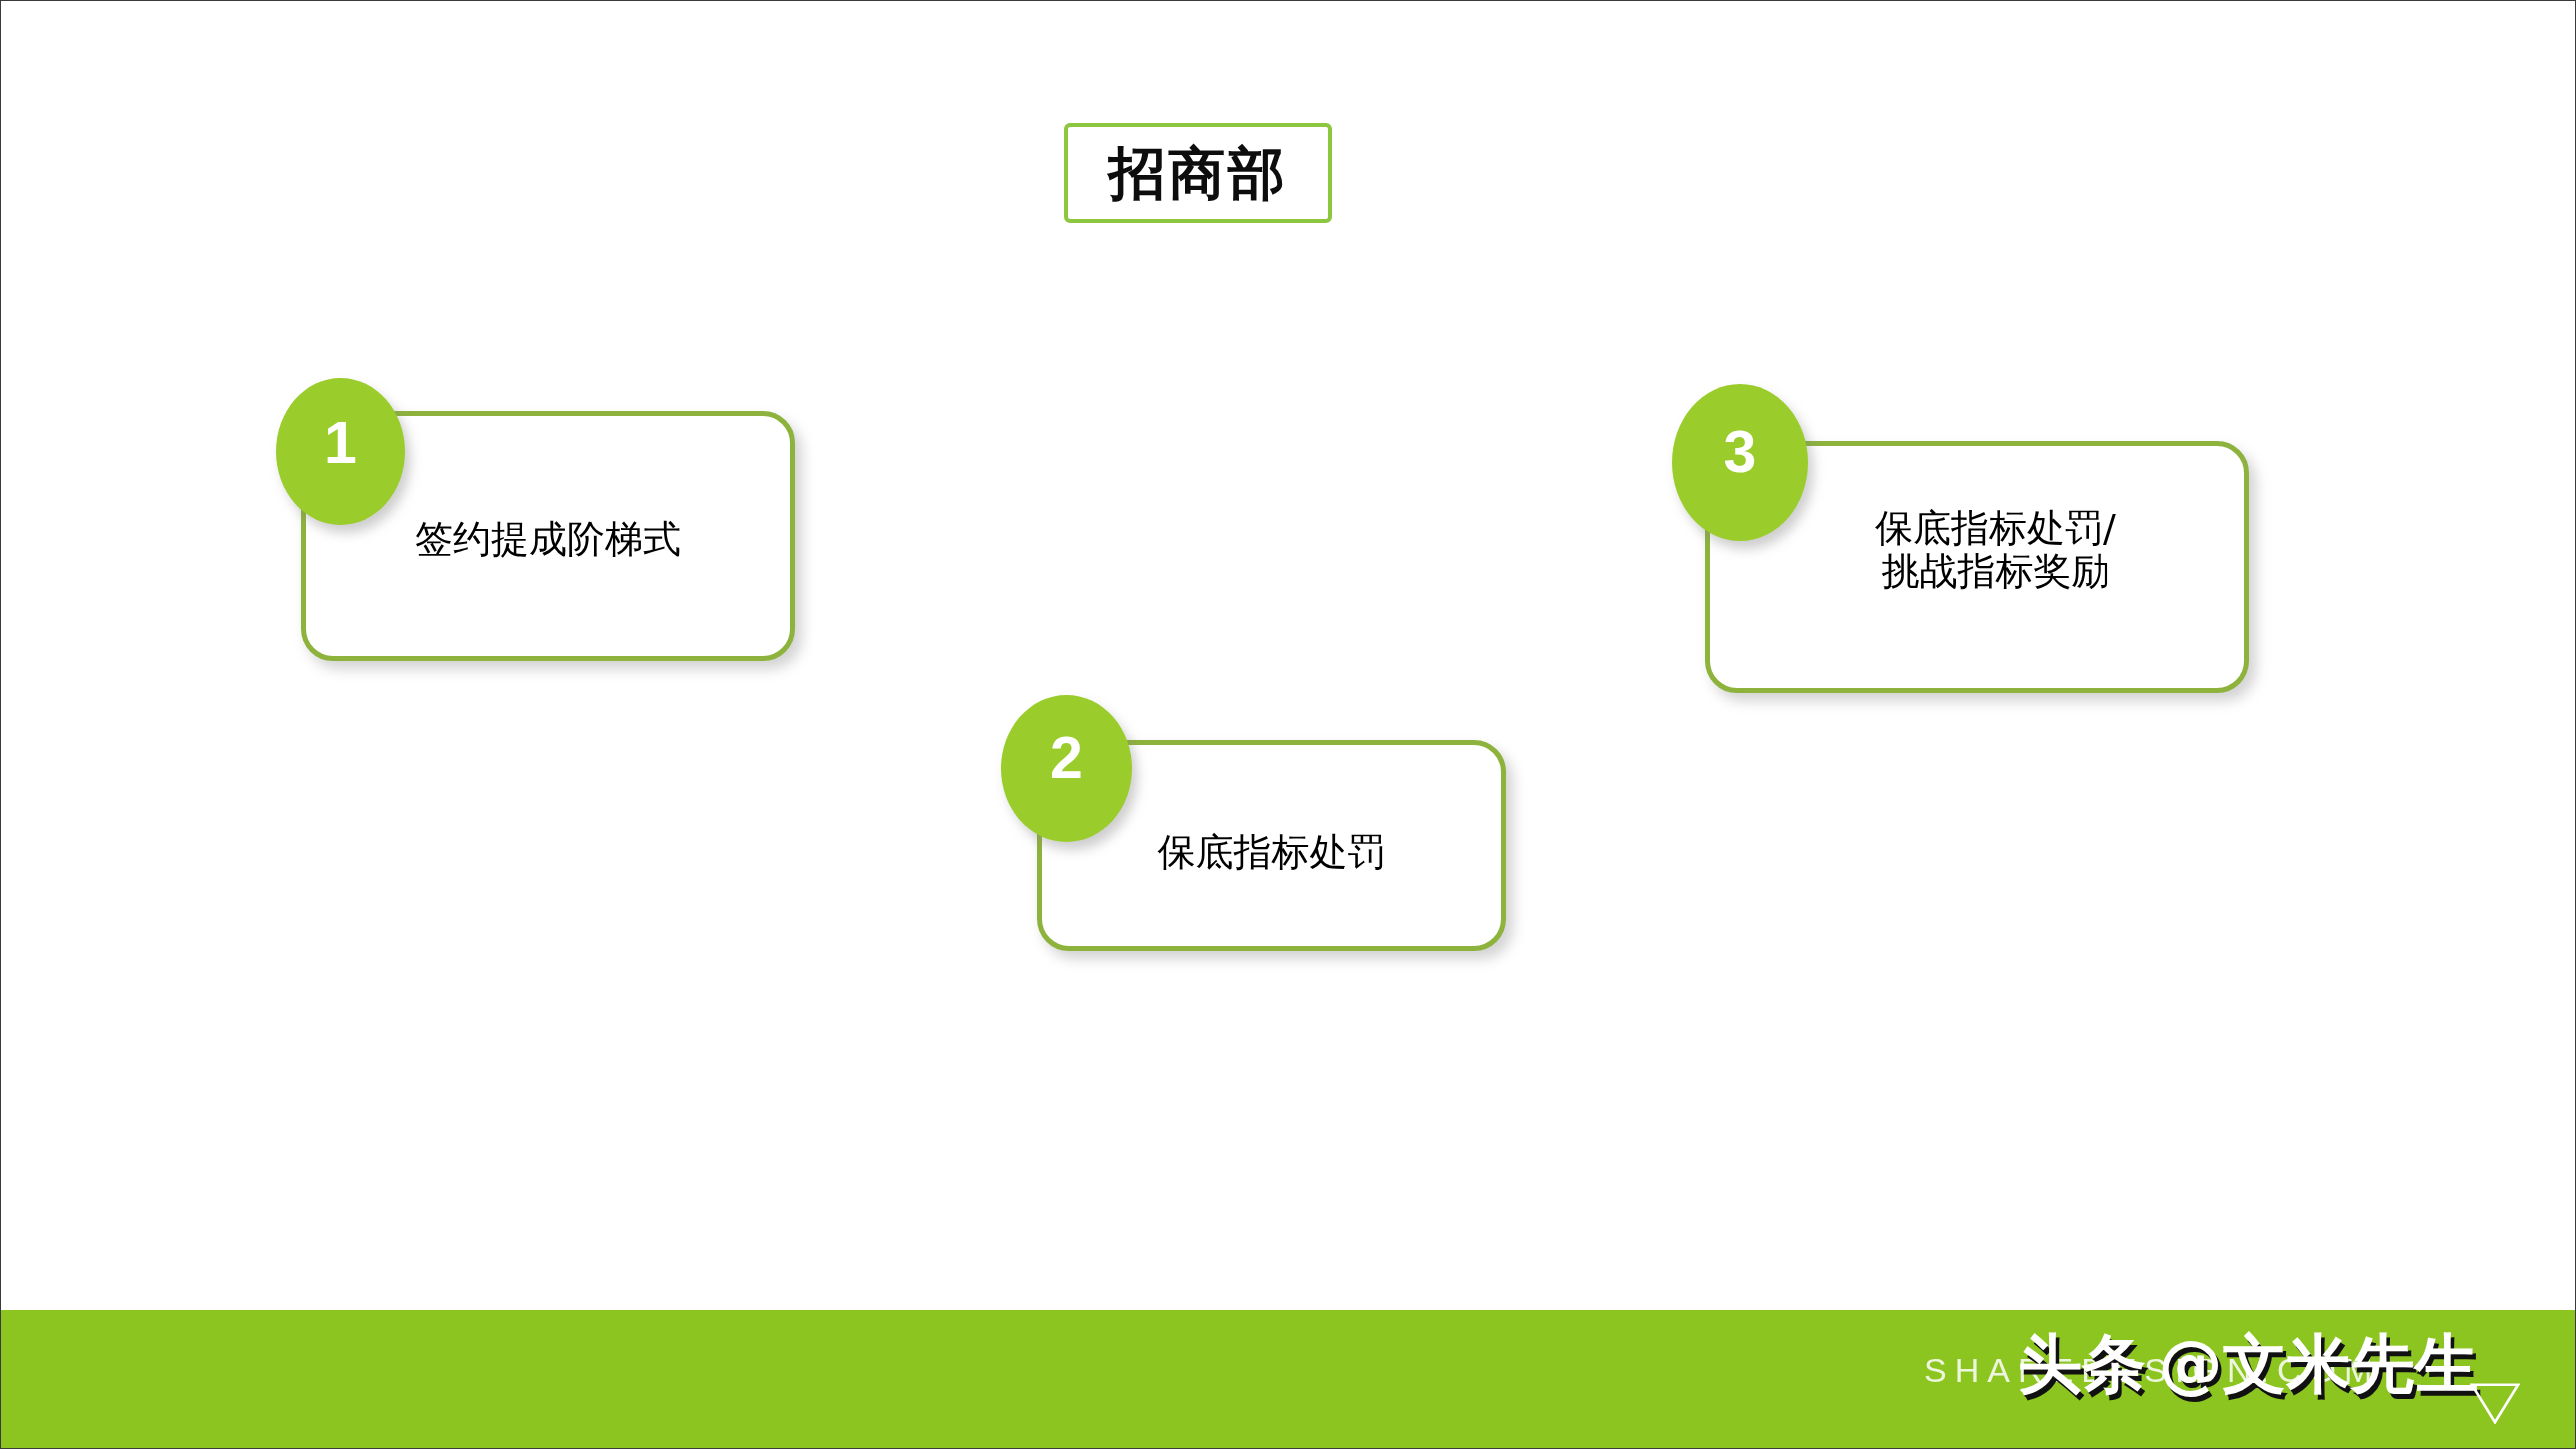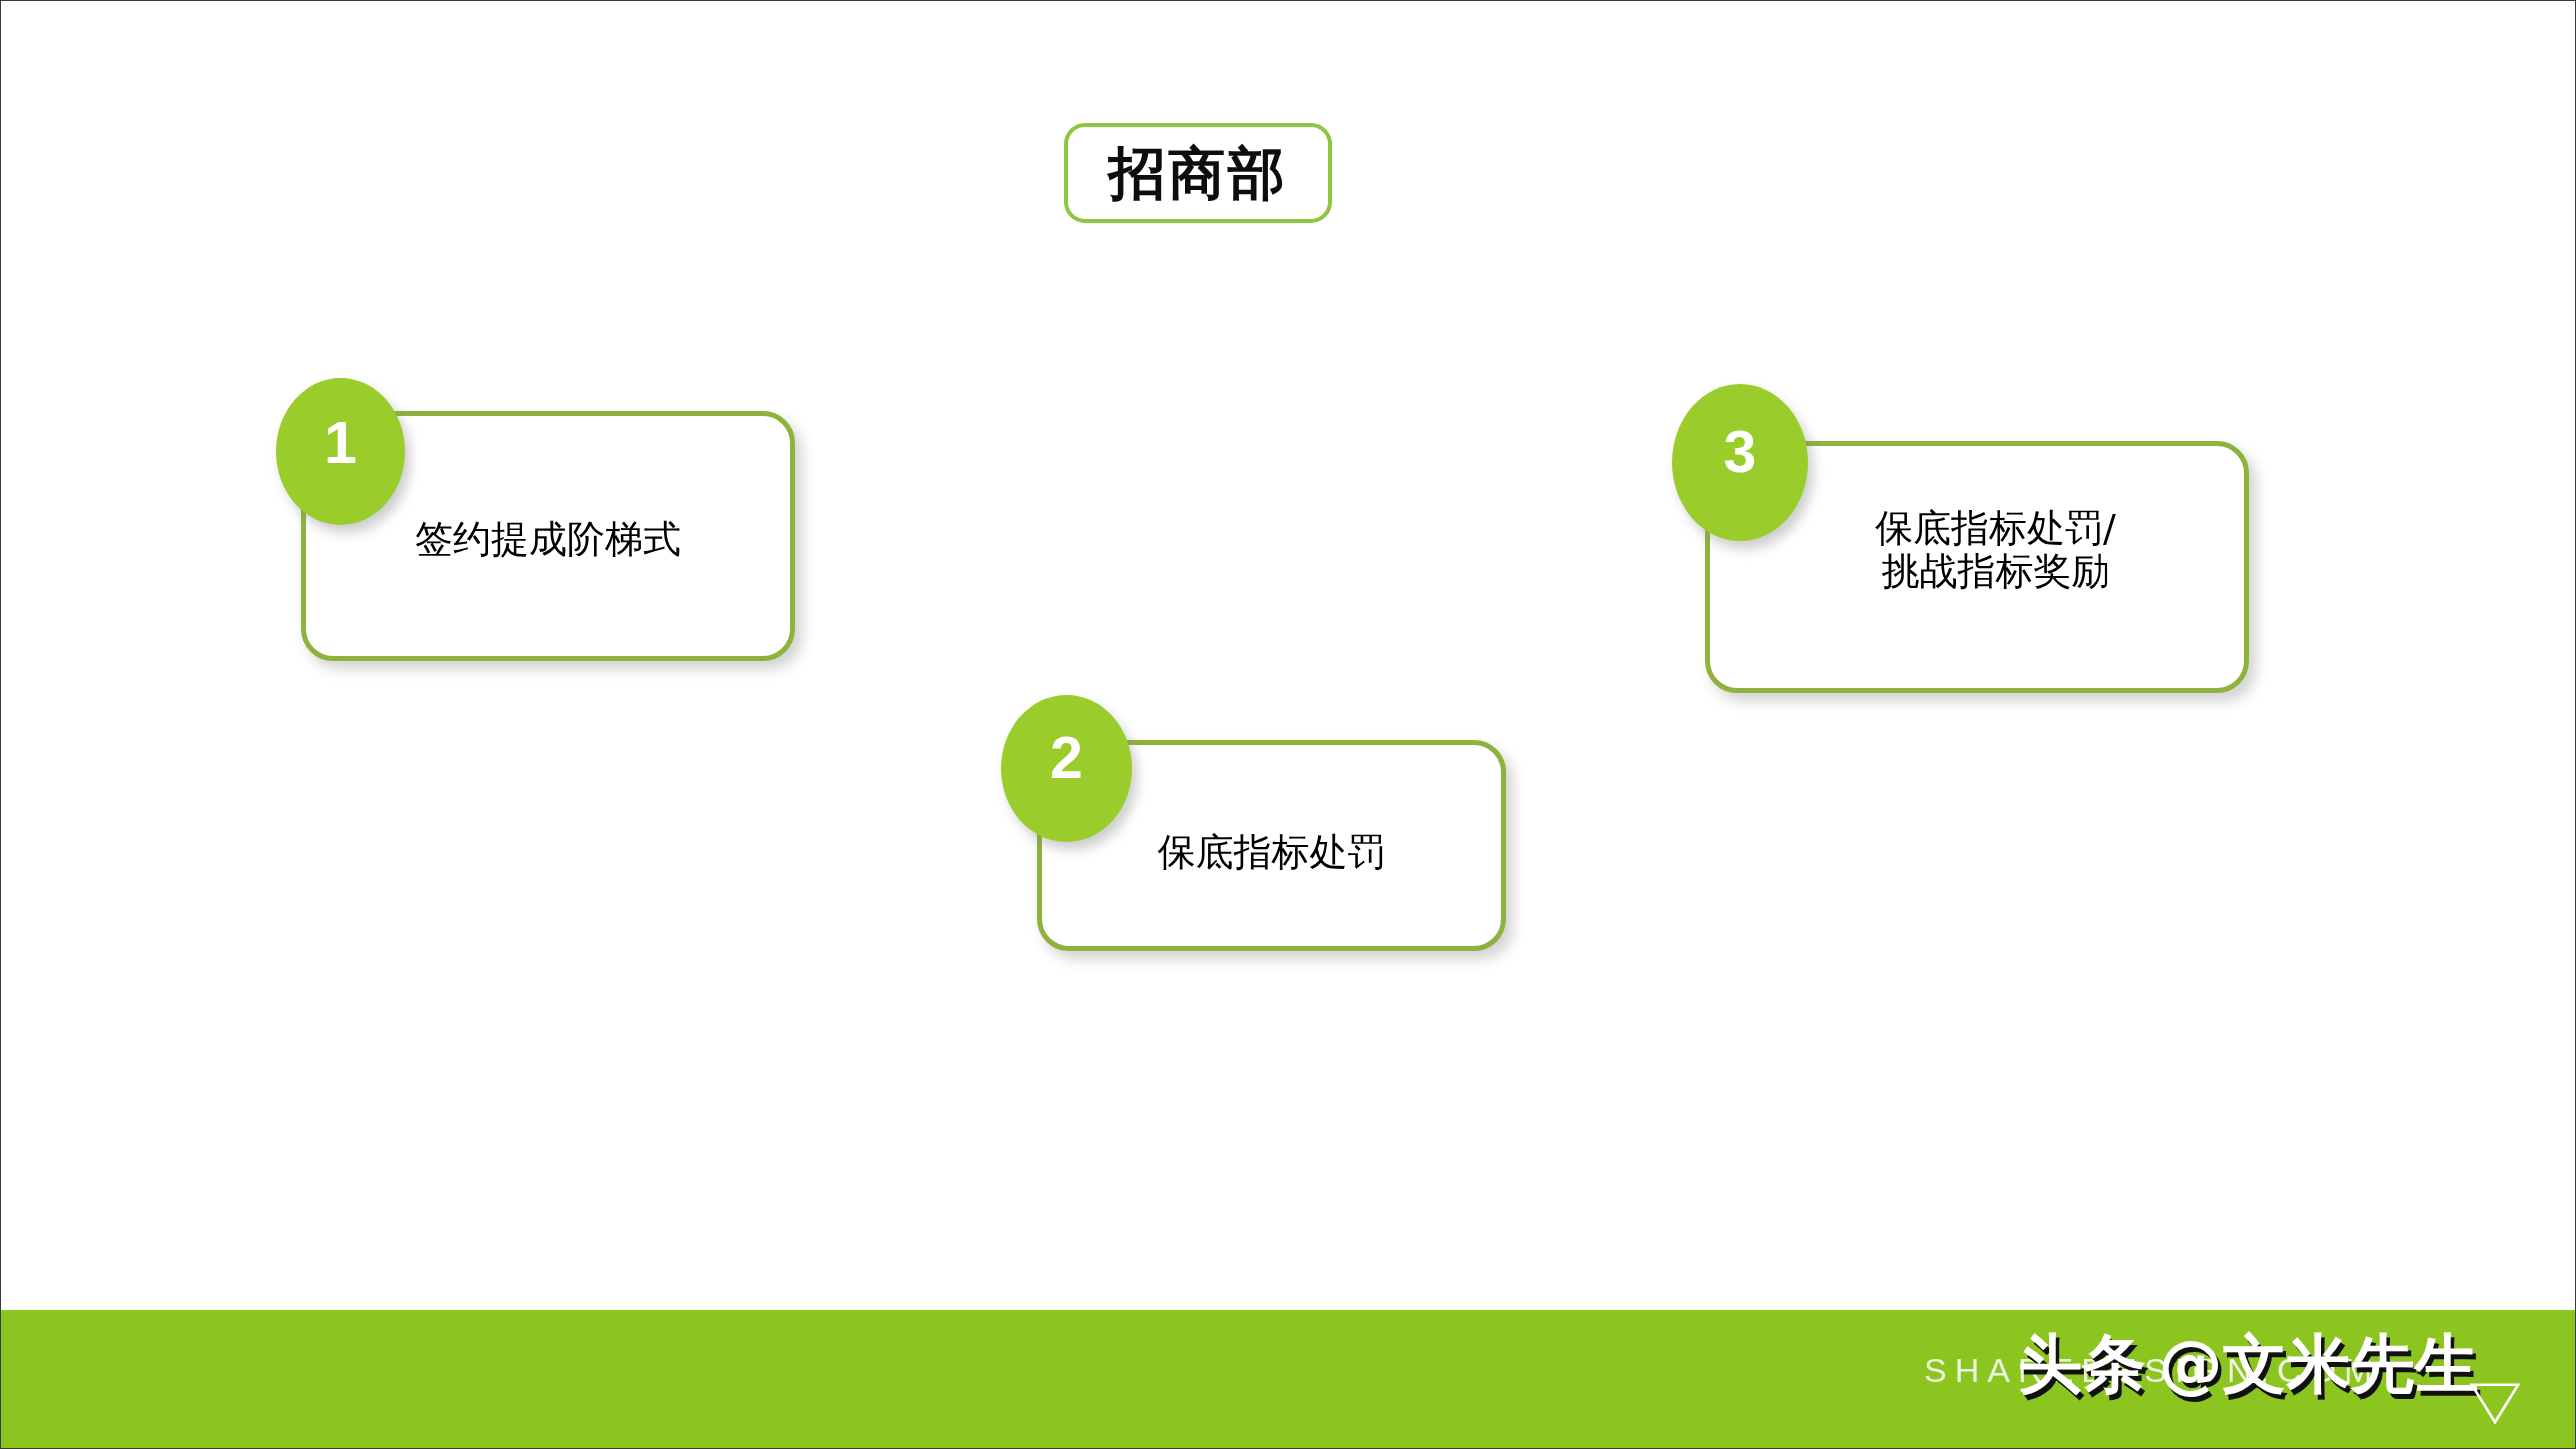--- a/index.html
+++ b/index.html
@@ -24,21 +24,21 @@
   }
 
   
   .title-box {
     position: absolute;
     left: 1063px;
     top: 122px;
     width: 268px;
     height: 100px;
     border: 4.5px solid #8DC63F;
-    border-radius: 21px;
+    border-radius: 6px;
     background: #ffffff;
     display: flex;
     align-items: center;
     justify-content: center;
     box-sizing: border-box;
   }
   .title-text {
     font-size: 57px;
     font-weight: bold;
     color: #0d0d0d;

